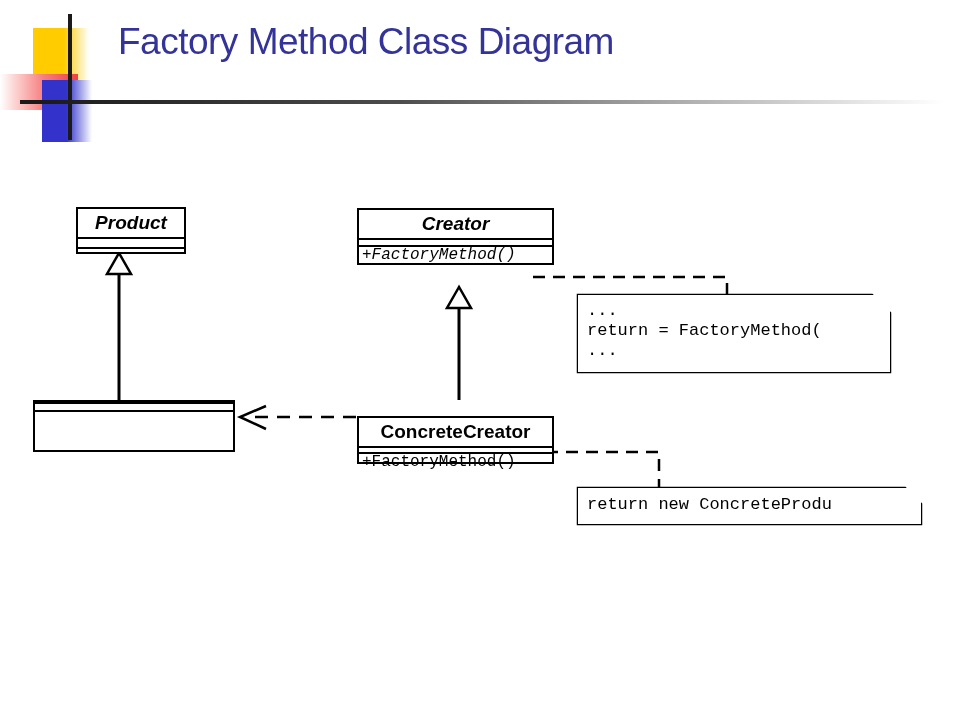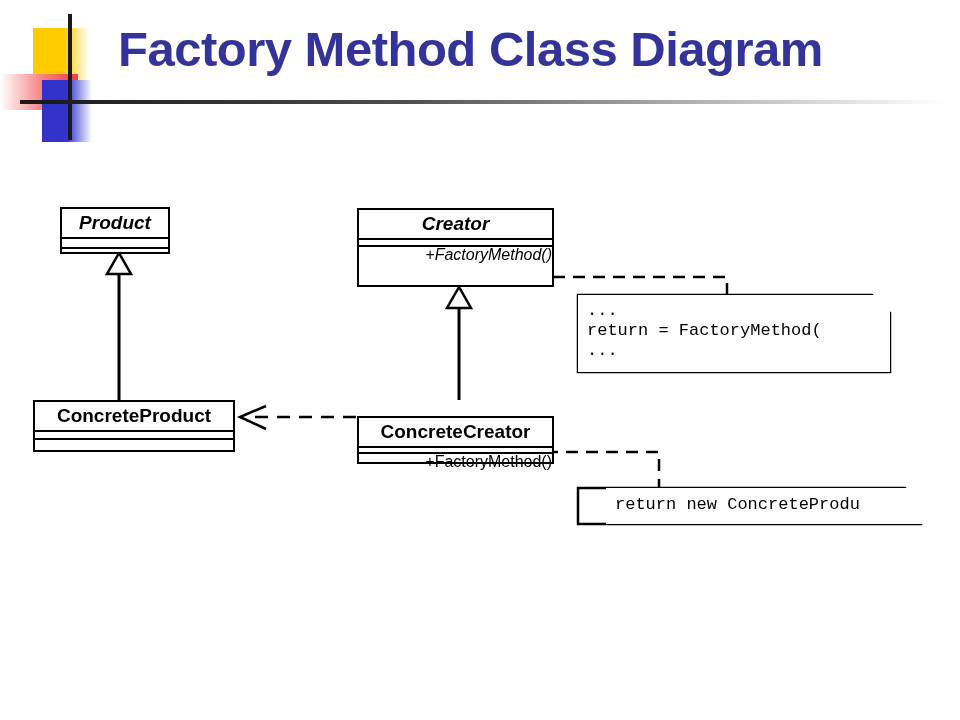--- a/index.html
+++ b/index.html
@@ -19,22 +19,22 @@
   #slide-header {
     position: absolute;
     left: 0; top: 0;
     width: 960px; height: 140px;
   }
   #title-text {
     position: absolute;
     left: 118px;
     top: 21px;
     font-family: "Liberation Sans", sans-serif;
-    font-size: 49px;
-    font-weight: 700;
+    font-size: 37px;
+    font-weight: 400;
     color: #333399;
     letter-spacing: -0.5px;
     white-space: nowrap;
   }
   #title-rule {
     position: absolute;
     left: 38px;
     top: 100px;
     width: 905px;
     height: 4px;
@@ -91,28 +91,27 @@
   }
   .cls-name.abstract { font-style: italic; }
   .cls-sep {
     border-top: 2px solid #000000;
     height: 0;
   }
   .cls-compartment {
     height: 8px;
   }
   .cls-ops {
-    font-family: Liberation Sans, sans-serif;
+    font-family: Liberation Mono, monospace;
     font-size: 16px;
     color: #000000;
     line-height: 1.03;
     white-space: nowrap;
     padding-left: 3px;
     overflow: visible;
-    text-align: right;
   }
   .cls-ops .op { display: block; }
   .cls-ops .op.abstract { font-style: italic; }
 
   
   .uml-note {
     position: absolute;
     box-sizing: border-box;
     background: #ffffff;
   }
@@ -176,40 +175,39 @@
       <path d="M 578,295 L 872,295 L 890,313 L 890,372 L 578,372 Z" fill="#ffffff" stroke="#000" stroke-width="2.5"></path>
       <polyline points="872,295 872,313 890,313" fill="none" stroke="#000" stroke-width="2"></polyline>
     </g>
 
     <g>
       <path d="M 578,488 L 905,488 L 921,504 L 921,524 L 578,524 Z" fill="#ffffff" stroke="#000" stroke-width="2.5"></path>
       <polyline points="905,488 905,504 921,504" fill="none" stroke="#000" stroke-width="2"></polyline>
     </g>
   </svg>
 
-  <div class="uml-class" style="left:60px; top:207px; width:110px; height:47px;">
+  <div class="uml-class" style="left:76px; top:207px; width:110px; height:47px;">
     <div class="cls-name abstract">Product</div>
     <div class="cls-sep"></div>
     <div class="cls-compartment"></div>
     <div class="cls-sep"></div>
     <div class="cls-compartment"></div>
   </div>
 
-  <div class="uml-class" style="left:357px; top:208px; width:197px; height:79px;">
+  <div class="uml-class" style="left:357px; top:208px; width:197px; height:57px;">
     <div class="cls-name abstract">Creator</div>
     <div class="cls-sep"></div>
     <div class="cls-compartment" style="height:5px;"></div>
     <div class="cls-sep"></div>
     <div class="cls-ops">
       <span class="op abstract">+FactoryMethod()</span>
     </div>
   </div>
 
   <div class="uml-class" style="left:33px; top:400px; width:202px; height:52px;">
-    <div class="cls-name">ConcreteProduct</div>
     <div class="cls-sep"></div>
     <div class="cls-compartment" style="height:6px;"></div>
     <div class="cls-sep"></div>
     <div class="cls-compartment" style="height:6px;"></div>
   </div>
 
   <div class="uml-class" style="left:357px; top:416px; width:197px; height:48px;">
     <div class="cls-name">ConcreteCreator</div>
     <div class="cls-sep"></div>
     <div class="cls-compartment" style="height:4px;"></div>
@@ -220,19 +218,19 @@
   </div>
 
   <div class="uml-note" style="left:578px; top:295px; width:312px; height:77px;">
     <div class="note-text">
       <span class="line">...</span>
       <span class="line">return = FactoryMethod(</span>
       <span class="line">...</span>
     </div>
   </div>
 
-  <div class="uml-note" style="left:578px; top:488px; width:343px; height:36px;margin-left:28px;">
+  <div class="uml-note" style="left:578px; top:488px; width:343px; height:36px;">
     <div class="note-text" style="top:7px;">
       <span class="line">return new ConcreteProdu</span>
     </div>
   </div>
 
 </div>
 
 </body></html>

